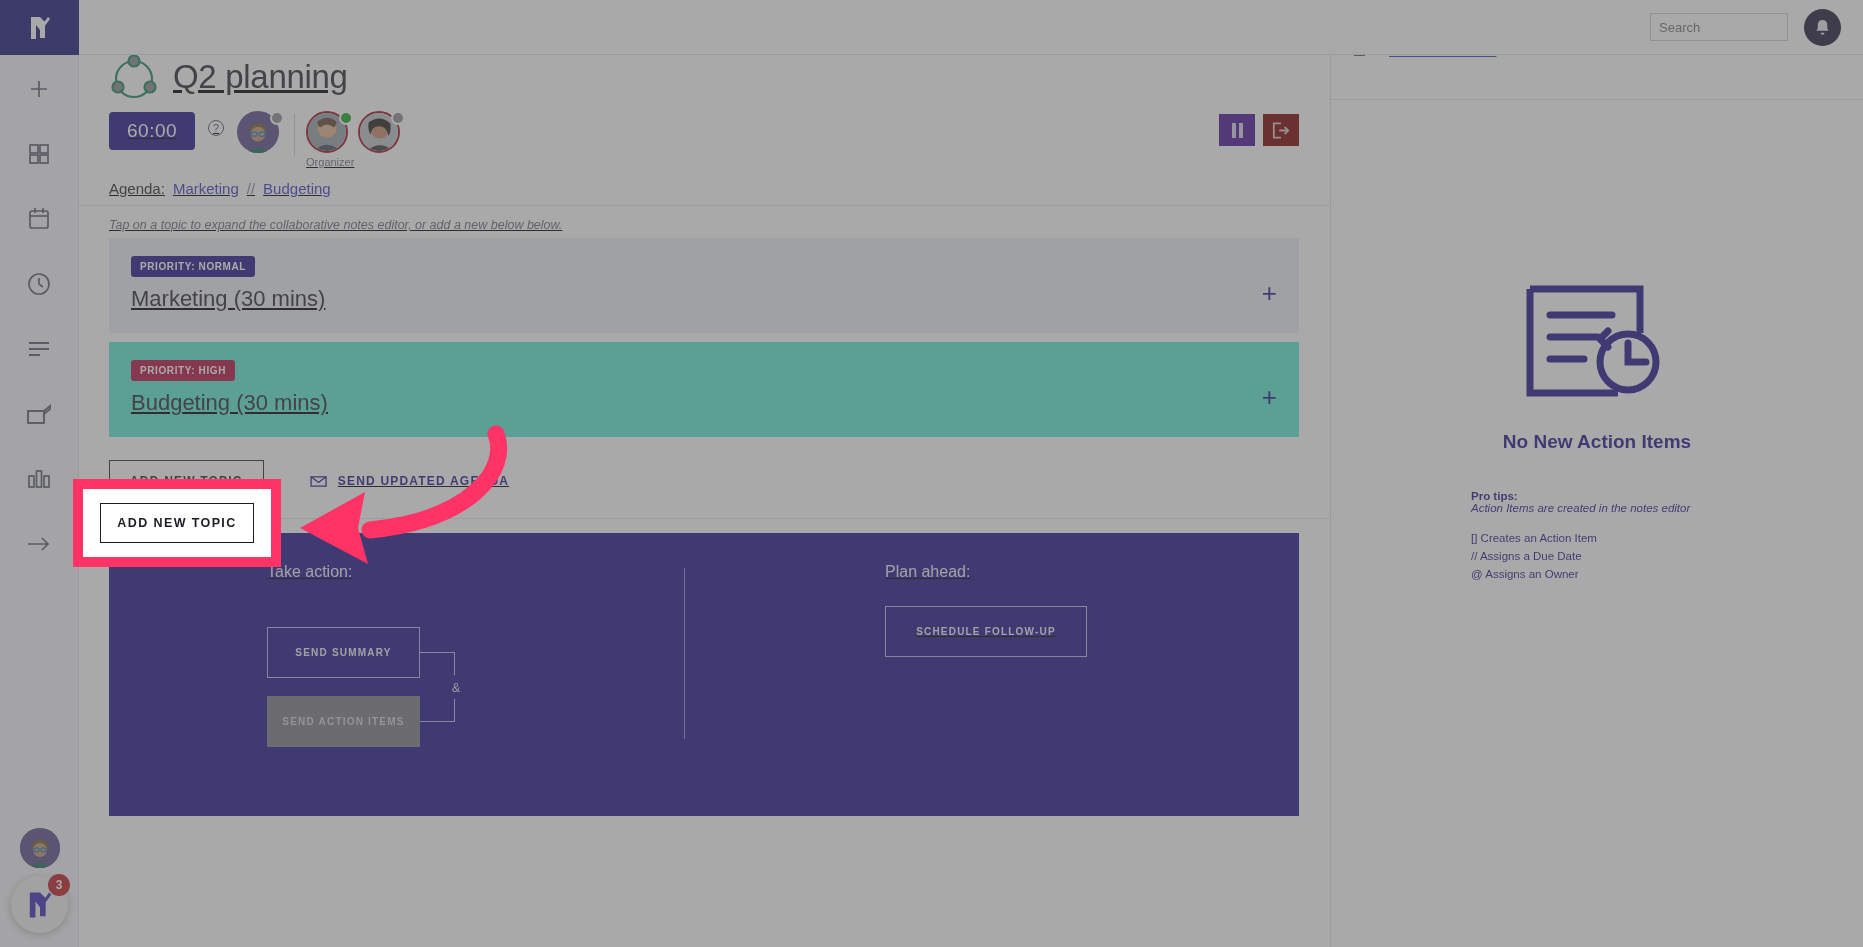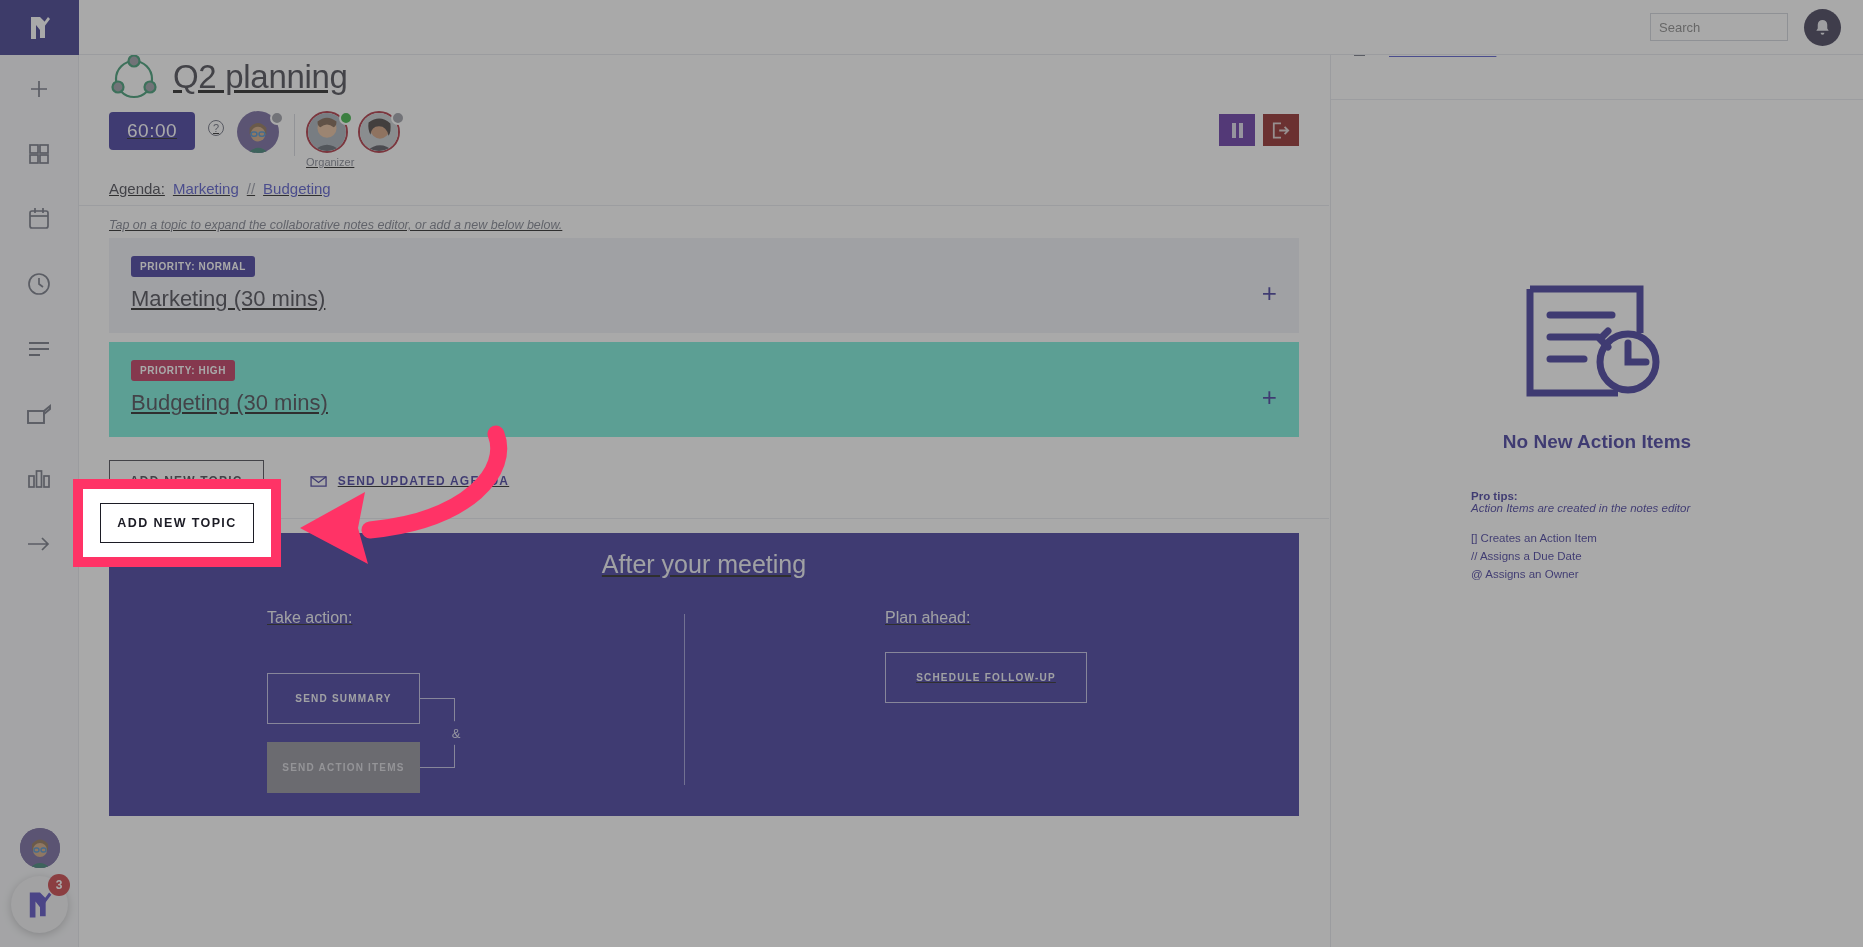--- a/index.html
+++ b/index.html
@@ -499,21 +499,20 @@
       <div class="link-btn">
         <svg width="19" height="15" viewBox="0 0 20 16">
           <path d="M1 3 H17 V13 H1 Z" fill="none" stroke="#231a8c" stroke-width="1.4"></path>
           <path d="M1 3 L9 9 L17 3" fill="none" stroke="#231a8c" stroke-width="1.4"></path>
         </svg>
         <span>SEND UPDATED AGENDA</span>
       </div>
     </div>
 
     <div class="after">
-      <div class="after-title">After your meeting</div>
       <div class="after-body">
 
         <div class="after-left">
           <div class="sect-label">Take action:</div>
 
           <button class="ob disabled" style="position:absolute; left:158px; top:133px; width:153px; height:51px;">SEND ACTION ITEMS</button>
 
           <button class="ob" style="position:absolute; left:158px; top:64px; width:153px; height:51px;">SEND SUMMARY</button>
 
           <div class="connector" style="left:311px; top:89px; width:35px; height:35px; border-bottom:none; border-top:1px solid #b9b7e0;"></div>

